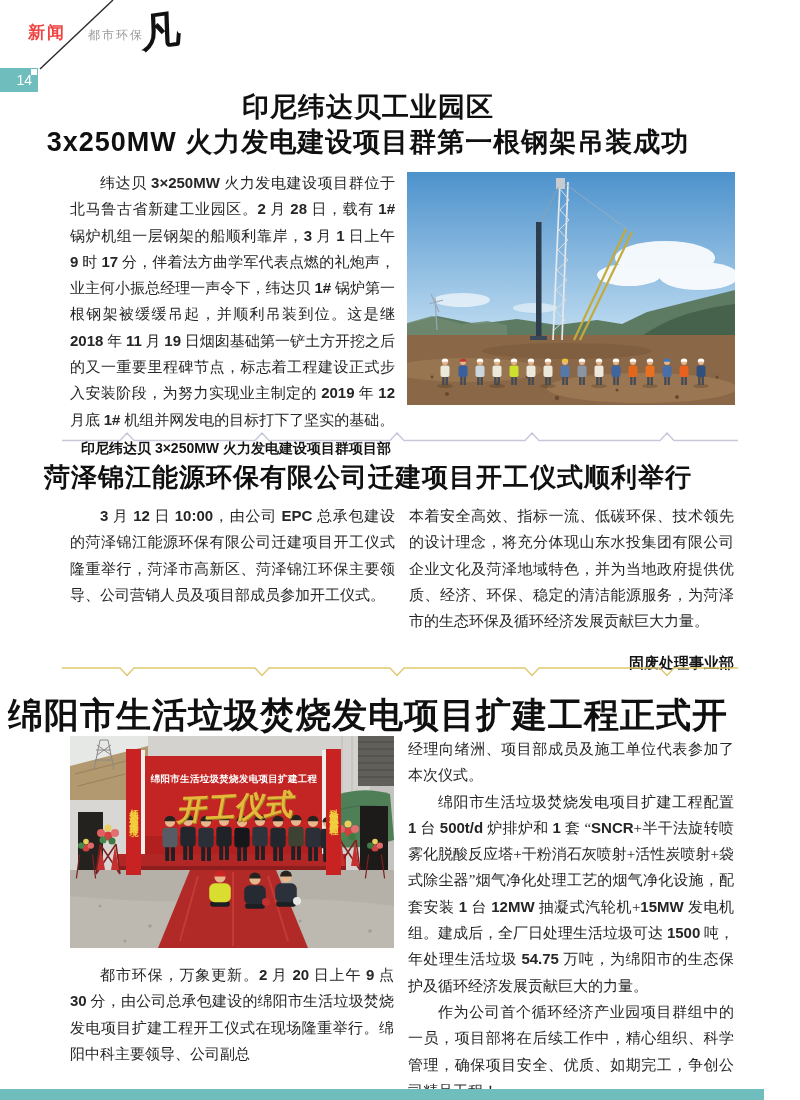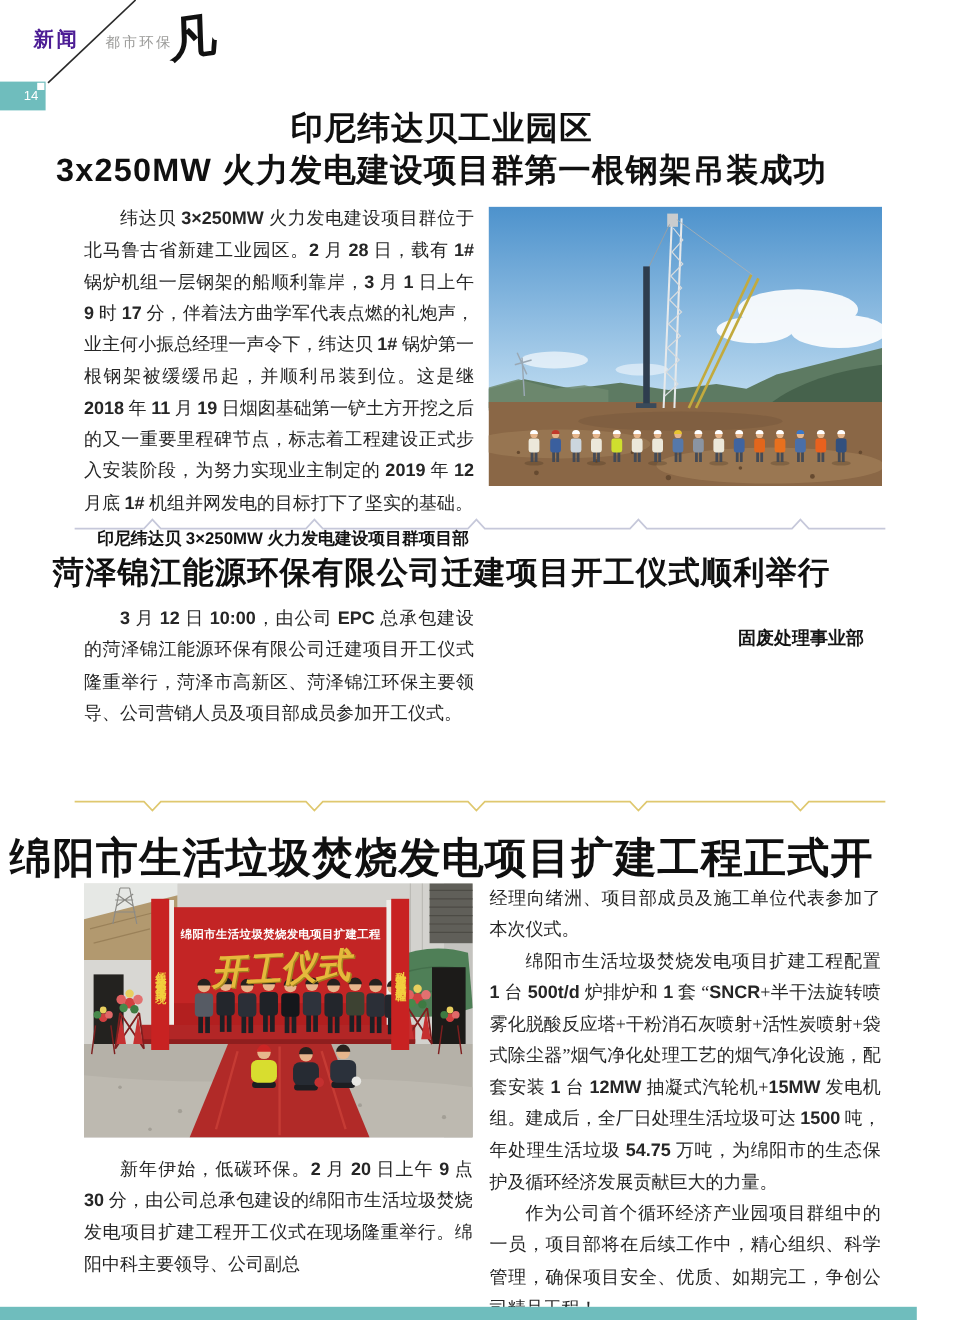--- a/index.html
+++ b/index.html
@@ -1,41 +1,41 @@
 <!DOCTYPE html>
 <html><head>
 <meta charset="utf-8">
 <style>
   html,body{margin:0;padding:0;background:#fff;}
   #page{position:relative;width:800px;height:1100px;background:#ffffff;overflow:hidden;
         font-family:"Liberation Serif",serif;}
 
   
   .section-label{position:absolute;left:28px;top:21px;font-family:"Liberation Sans",sans-serif;
-        font-weight:bold;font-size:17px;color:#4c1d95;letter-spacing:2px;}
+        font-weight:bold;font-size:17px;color:#ef4444;letter-spacing:2px;}
   .header-line{position:absolute;left:0;top:0;}
   .brand{position:absolute;left:88px;top:27px;font-size:12px;color:#9a9a98;letter-spacing:2px;}
   .logo-glyph{position:absolute;left:141px;top:4px;font-size:40px;color:#111;
         font-family:"DejaVu Serif",serif;font-weight:bold;transform:rotate(-8deg) skewX(-6deg);}
   .page-num{position:absolute;left:0;top:68px;width:38px;height:24px;background:#6fbdbd;
-        color:#fff;font-family:"Liberation Sans",sans-serif;font-size:11px;
+        color:#fff;font-family:"Liberation Sans",sans-serif;font-size:14px;
         display:flex;align-items:center;justify-content:flex-end;padding-right:6px;box-sizing:border-box;}
   .page-num-notch{position:absolute;left:31px;top:69px;width:6px;height:6px;background:#fff;}
 
   
   .art-title{position:absolute;left:0;width:736px;text-align:center;
         font-family:"Liberation Sans",sans-serif;font-weight:800;color:#101010;letter-spacing:1px;}
   #a1-title{top:90px;font-size:27px;line-height:35px;}
   #a2-title{top:460px;font-size:26px;}
   #a3-title{top:692px;font-size:35px;}
 
   
   .body-row{position:absolute;left:70px;width:664px;display:flex;}
   #a1-body{top:170px;gap:12px;}
-  #a2-body{top:503px;}
+  #a2-body{top:503px;gap:14px;}
   #a3-body{top:736px;gap:14px;}
   .col{width:325px;flex:none;}
   .para{margin:0;font-size:15px;line-height:26.3px;text-align:justify;color:#262626;}
   .para.ind{text-indent:2em;}
   .bd{font-weight:bold;font-family:"Liberation Sans",sans-serif;}
   .sig-left{margin-top:7px;font-family:"Liberation Sans",sans-serif;font-weight:bold;
         font-size:14px;color:#141414;white-space:nowrap;text-indent:11px;}
   .sig-right{margin-top:20px;font-family:"Liberation Sans",sans-serif;font-weight:bold;
         font-size:15px;color:#141414;text-align:right;}
 
@@ -185,20 +185,23 @@
 
   <div class="art-title" id="a2-title">菏泽锦江能源环保有限公司迁建项目开工仪式顺利举行</div>
 
   <div class="body-row" id="a2-body">
     <div class="col">
       <div>
           <p class="para ind"><span class="bd">3</span><span> 月 </span><span class="bd">12</span><span> 日 </span><span class="bd">10:00</span><span>，由公司 </span><span class="bd">EPC</span><span> 总承包建设的菏泽锦江能源环保有限公司迁建项目开工仪式隆重举行，菏泽市高新区、菏泽锦江环保主要领导、公司营销人员及项目部成员参加开工仪式。</span></p>
         </div>
     </div>
     <div class="col">
+      <div>
+          <p class="para"><span>本着安全高效、指标一流、低碳环保、技术领先的设计理念，将充分体现山东水投集团有限公司企业文化及菏泽地域特色，并为当地政府提供优质、经济、环保、稳定的清洁能源服务，为菏泽市的生态环保及循环经济发展贡献巨大力量。</span></p>
+        </div>
       <div class="sig-right">固废处理事业部</div>
     </div>
   </div>
 
   <svg class="divider" id="divider2" width="676" height="12">
     <path d="M0,2 H58 L65,9.5 72,2 H193 L200,9.5 207,2 H328 L335,9.5 342,2 H463 L470,9.5 477,2 H598 L605,9.5 612,2 H676" fill="none" stroke="#dfc86f" stroke-width="1.4"></path>
   </svg>
 
   <div class="art-title" id="a3-title">绵阳市生活垃圾焚烧发电项目扩建工程正式开工</div>
 
@@ -319,21 +322,21 @@
           <circle cx="196" cy="166" r="4" fill="#c43030"></circle>
           <circle cx="227" cy="165" r="4" fill="#e8e8e4"></circle>
         </svg>
         <div class="p2-title">绵阳市生活垃圾焚烧发电项目扩建工程</div>
         <div class="p2-callig">开工仪式</div>
         <div class="p2-banner left">领先技术创造优美环境</div>
         <div class="p2-banner right">科学管理铸就精品工程</div>
       </div>
 
       <div style="margin-top:10px;">
-          <p class="para ind"><span>新年伊始，低碳环保。</span><span class="bd">2</span><span> 月 </span><span class="bd">20</span><span> 日上午 </span><span class="bd">9</span><span> 点 </span><span class="bd">30</span><span> 分，由公司总承包建设的绵阳市生活垃圾焚烧发电项目扩建工程开工仪式在现场隆重举行。绵阳中科主要领导、公司副总</span></p>
+          <p class="para ind"><span>都市环保，万象更新。</span><span class="bd">2</span><span> 月 </span><span class="bd">20</span><span> 日上午 </span><span class="bd">9</span><span> 点 </span><span class="bd">30</span><span> 分，由公司总承包建设的绵阳市生活垃圾焚烧发电项目扩建工程开工仪式在现场隆重举行。绵阳中科主要领导、公司副总</span></p>
         </div>
     </div>
 
     <div class="col" style="width:326px;">
       <div>
           <p class="para"><span>经理向绪洲、项目部成员及施工单位代表参加了本次仪式。</span></p>
           <p class="para ind"><span>绵阳市生活垃圾焚烧发电项目扩建工程配置 </span><span class="bd">1</span><span> 台 </span><span class="bd">500t/d</span><span> 炉排炉和 </span><span class="bd">1</span><span> 套 “</span><span class="bd">SNCR</span><span>+半干法旋转喷雾化脱酸反应塔+干粉消石灰喷射+活性炭喷射+袋式除尘器”烟气净化处理工艺的烟气净化设施，配套安装 </span><span class="bd">1</span><span> 台 </span><span class="bd">12MW</span><span> 抽凝式汽轮机+</span><span class="bd">15MW</span><span> 发电机组。建成后，全厂日处理生活垃圾可达 </span><span class="bd">1500</span><span> 吨，年处理生活垃圾 </span><span class="bd">54.75</span><span> 万吨，为绵阳市的生态保护及循环经济发展贡献巨大的力量。</span></p>
           <p class="para ind"><span>作为公司首个循环经济产业园项目群组中的一员，项目部将在后续工作中，精心组织、科学管理，确保项目安全、优质、如期完工，争创公司精品工程！</span></p>
         </div>
 

